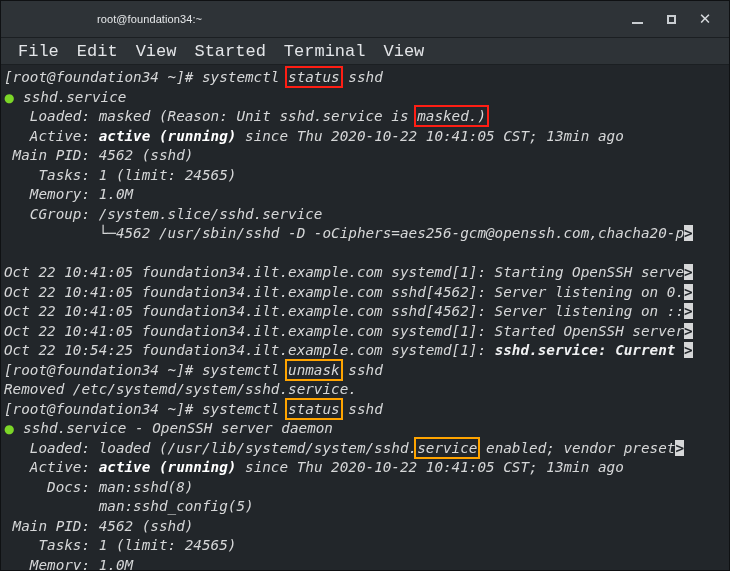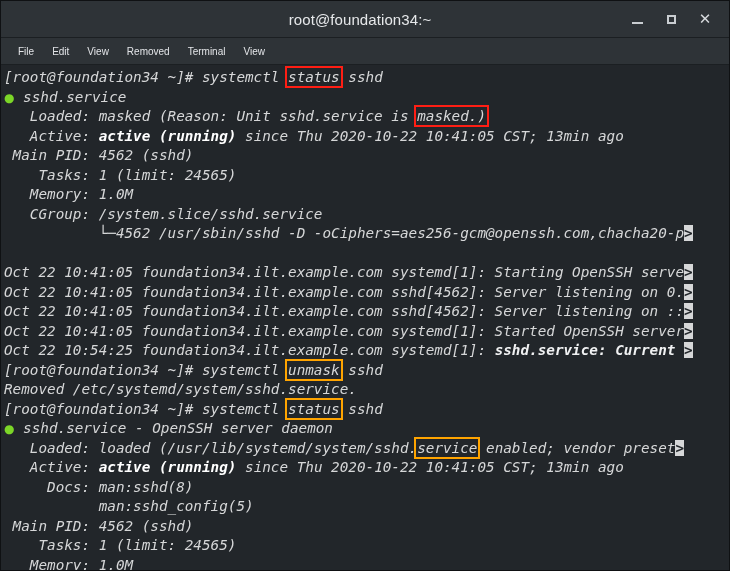--- a/index.html
+++ b/index.html
@@ -23,23 +23,23 @@
   
   #titlebar {
     height: 37px; min-height: 37px;
     background: #2e3337;
     display: flex; align-items: center;
     position: relative;
     border-bottom: 1px solid #1b1f22;
   }
   #title-text {
     flex: 1;
-    text-align: center;
+    text-align: left;
     color: #e6e8ea;
-    font-size: 15px;
+    font-size: 11px;
     letter-spacing: 0.1px;
     padding-left: 96px;
     white-space: nowrap;
     overflow: hidden;
   }
   #win-controls {
     display: flex; align-items: center;
     gap: 6px;
     padding-right: 10px;
   }
@@ -69,24 +69,25 @@
   
   #menubar {
     height: 27px; min-height: 27px;
     background: #2e3337;
     display: flex; align-items: center;
     padding-left: 8px;
     border-bottom: 1px solid #1b1f22;
   }
   .menu-item {
     color: #e3e5e8;
-    font-size: 10px;
+    font-size: 17px;
     padding: 3px 9px;
     cursor: default;
     white-space: nowrap;
+    font-family: Liberation Mono, monospace;
   }
 
   
   #term {
     flex: 1;
     background: #22262a;
     position: relative;
     overflow: hidden;
     padding: 3px 0 0 1px;
     font-family: "DejaVu Sans Mono", "Liberation Mono", monospace;
@@ -141,20 +142,20 @@
       <div class="wbtn">
         <span class="glyph-close">✕</span>
       </div>
     </div>
   </div>
 
   <div id="menubar">
       <div class="menu-item">File</div>
       <div class="menu-item">Edit</div>
       <div class="menu-item">View</div>
-      <div class="menu-item">Removed</div>
+      <div class="menu-item">Started</div>
       <div class="menu-item">Terminal</div>
       <div class="menu-item">View</div>
     </div>
 
   <div id="term"><div class="line"><span>[root@foundation34 ~]# systemctl </span><span class="hl-red">status</span><span> sshd</span></div><div class="line"><span class="bullet">●</span><span> sshd.service</span></div><div class="line"><span>   Loaded: masked (Reason: Unit sshd.service is </span><span class="hl-red">masked.)</span></div><div class="line"><span>   Active: </span><span class="gb">active (running)</span><span> since Thu 2020-10-22 10:41:05 CST; 13min ago</span></div><div class="line"><span> Main PID: 4562 (sshd)</span></div><div class="line"><span>    Tasks: 1 (limit: 24565)</span></div><div class="line"><span>   Memory: 1.0M</span></div><div class="line"><span>   CGroup: /system.slice/sshd.service</span></div><div class="line"><span>           └─4562 /usr/sbin/sshd -D -oCiphers=aes256-gcm@openssh.com,chacha20-p</span><span class="trunc">&gt;</span></div><div class="line"><span> </span></div><div class="line"><span>Oct 22 10:41:05 foundation34.ilt.example.com systemd[1]: Starting OpenSSH serve</span><span class="trunc">&gt;</span></div><div class="line"><span>Oct 22 10:41:05 foundation34.ilt.example.com sshd[4562]: Server listening on 0.</span><span class="trunc">&gt;</span></div><div class="line"><span>Oct 22 10:41:05 foundation34.ilt.example.com sshd[4562]: Server listening on ::</span><span class="trunc">&gt;</span></div><div class="line"><span>Oct 22 10:41:05 foundation34.ilt.example.com systemd[1]: Started OpenSSH server</span><span class="trunc">&gt;</span></div><div class="line"><span>Oct 22 10:54:25 foundation34.ilt.example.com systemd[1]: </span><span class="wb">sshd.service: Current</span><span> </span><span class="trunc">&gt;</span></div><div class="line"><span>[root@foundation34 ~]# systemctl </span><span class="hl-orange">unmask</span><span> sshd</span></div><div class="line"><span>Removed /etc/systemd/system/sshd.service.</span></div><div class="line"><span>[root@foundation34 ~]# systemctl </span><span class="hl-orange">status</span><span> sshd</span></div><div class="line"><span class="bullet">●</span><span> sshd.service - OpenSSH server daemon</span></div><div class="line"><span>   Loaded: loaded (/usr/lib/systemd/system/sshd.</span><span class="hl-orange">service</span><span> enabled; vendor preset</span><span class="trunc">&gt;</span></div><div class="line"><span>   Active: </span><span class="gb">active (running)</span><span> since Thu 2020-10-22 10:41:05 CST; 13min ago</span></div><div class="line"><span>     Docs: man:sshd(8)</span></div><div class="line"><span>           man:sshd_config(5)</span></div><div class="line"><span> Main PID: 4562 (sshd)</span></div><div class="line"><span>    Tasks: 1 (limit: 24565)</span></div><div class="line"><span>   Memory: 1.0M</span></div></div>
 
 </div>
 
 </body></html>

